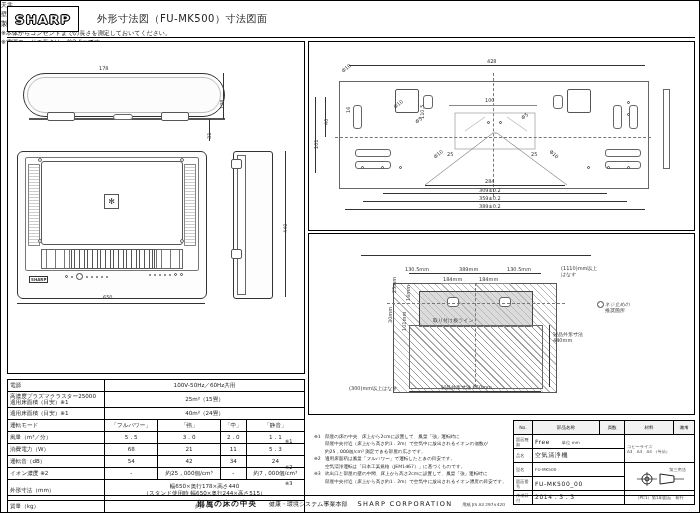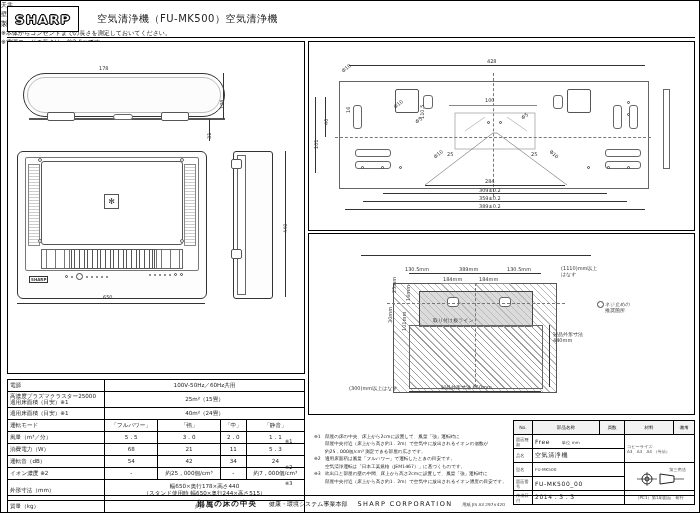--- a/index.html
+++ b/index.html
@@ -109,21 +109,21 @@
 </style>
 </head>
 <body>
 
 <div class="sheet">
 
   <div class="hdr">
     <div class="logo">
       <span>SHARP</span>
     </div>
-    <div class="hdr-title">空気清浄機（FU-MK500）空気清浄機</div>
+    <div class="hdr-title">外形寸法図（FU-MK500）寸法図面</div>
   </div>
   <div style="position:absolute;left:6px;top:36px;width:688px;height:1px;background:#000;"></div>
 
   <div class="tag" style="left:10px;top:45px;">外形寸法図(本体)</div>
 
   <div class="panel" style="left:6px;top:40px;width:298px;height:333px;"></div>
 
   <div class="topview" style="left:22px;top:72px;width:200px;height:42px;"></div>
   <div class="basebar" style="left:28px;top:117px;width:196px;"></div>
   <div class="hook" style="left:46px;top:111px;width:26px;height:7px;"></div>

